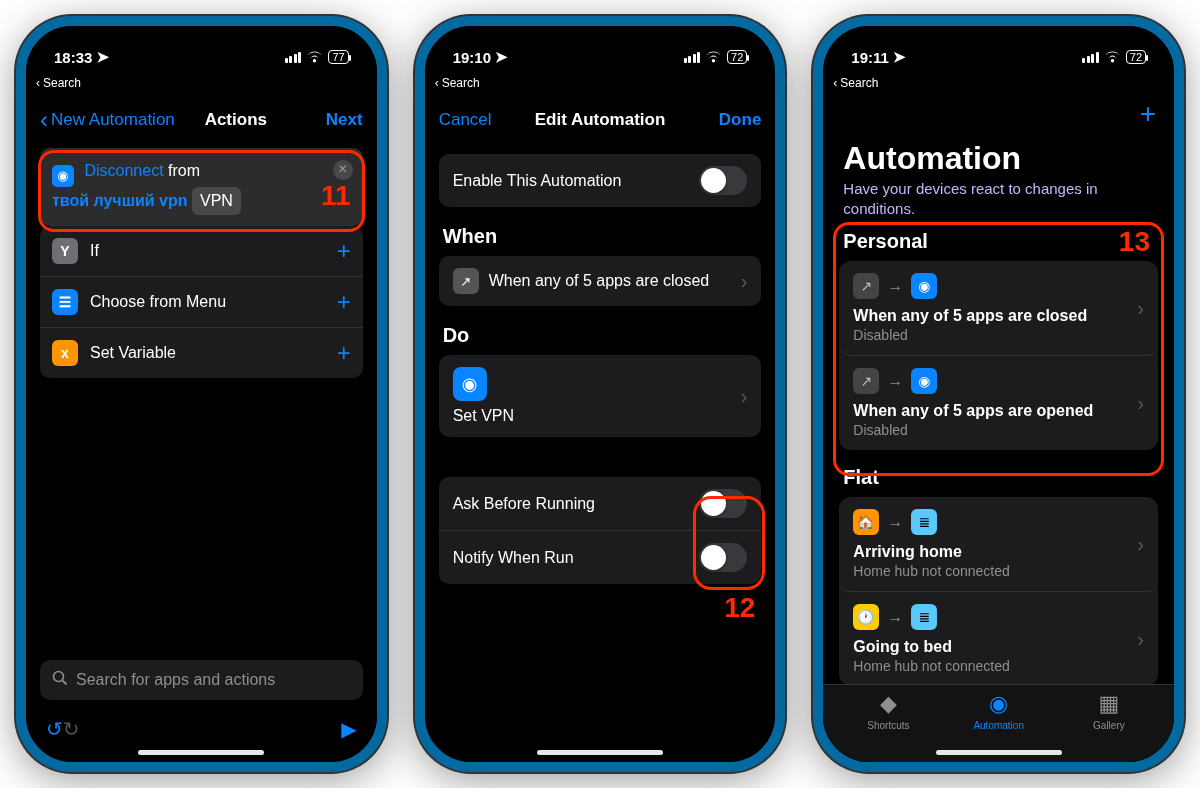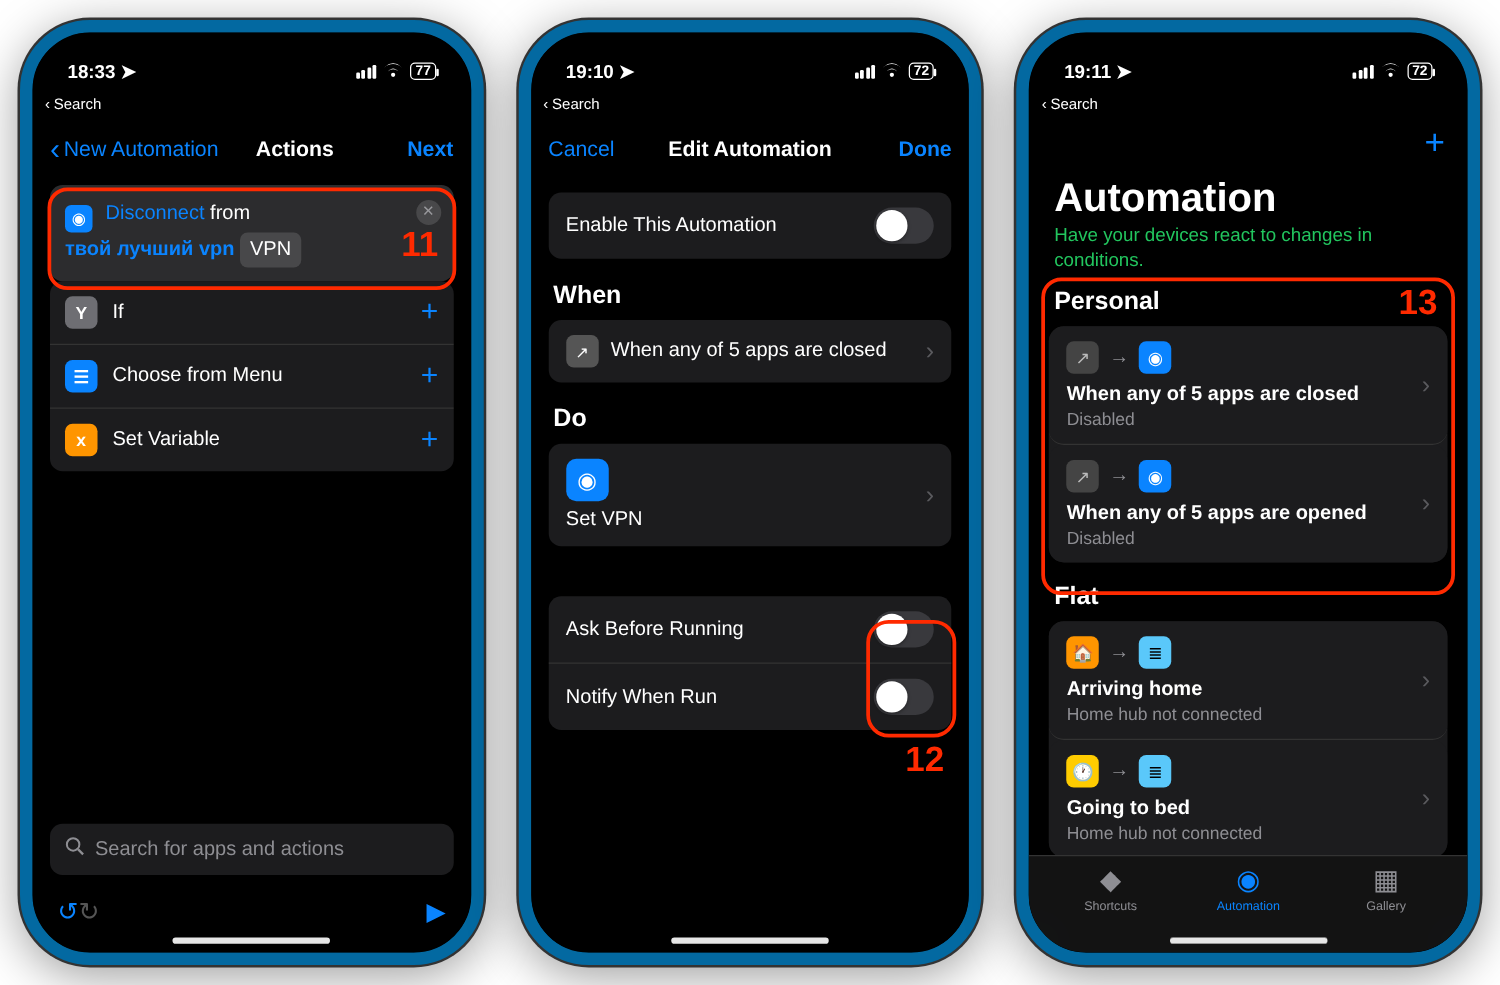--- a/index.html
+++ b/index.html
@@ -3,21 +3,21 @@
 <meta charset="utf-8">
 <style>
   * { margin: 0; padding: 0; box-sizing: border-box; }
   body { background: #fff; display: flex; gap: 28px; padding: 16px; font-family: -apple-system, "SF Pro Text", "Helvetica Neue", Arial, sans-serif; }
   .phone { width: 372px; height: 756px; background: #000; border-radius: 56px; border: 10px solid #0369a1; position: relative; overflow: hidden; box-shadow: 0 0 0 2px #333, 0 8px 40px rgba(0,0,0,.4); }
   .screen { position: absolute; inset: 0; background: #000; border-radius: 46px; overflow: hidden; display: flex; flex-direction: column; }
   .island { position: absolute; top: 12px; left: 50%; transform: translateX(-50%); width: 116px; height: 32px; background: #000; border-radius: 20px; z-index: 50; }
   .status { position: relative; height: 48px; padding: 14px 28px 0; display: flex; justify-content: space-between; align-items: center; color: #fff; font-size: 15px; font-weight: 600; z-index: 40; }
   .status-l { display: flex; align-items: center; gap: 4px; }
   .status-r { display: flex; align-items: center; gap: 5px; }
-  .batt { border: 1.2px solid #fff; border-radius: 4px; padding: 0 3px; font-size: 11px; font-weight: 700; position: relative; }
+  .batt { border: 1.2px solid #fff; border-radius: 4px; padding: 0 3px; font-size: 11px; font-weight: 400; position: relative; }
   .batt::after { content: ""; position: absolute; right: -3px; top: 4px; width: 2px; height: 6px; background: #fff; border-radius: 1px; }
   .bars { display: inline-flex; gap: 1.5px; align-items: flex-end; }
   .bars span { width: 3px; background: #fff; border-radius: 1px; }
   .b1{height:5px}.b2{height:7px}.b3{height:9px}.b4{height:11px}
   .breadcrumb { padding: 2px 10px 8px; font-size: 12px; color: #fff; display: flex; align-items: center; gap: 3px; }
   .navbar { height: 44px; display: flex; align-items: center; justify-content: space-between; padding: 0 14px; font-size: 17px; }
   .nav-l { color: #0a84ff; display: flex; align-items: center; gap: 3px; }
   .nav-c { color: #fff; font-weight: 600; position: absolute; left: 50%; transform: translateX(-50%); }
   .nav-r { color: #0a84ff; font-weight: 600; margin-left: 29px; }
   .content { flex: 1; padding: 4px 14px 0; overflow: hidden; }
@@ -46,21 +46,21 @@
   .row:last-child { border-bottom: none }
   .toggle { width: 48px; height: 29px; background: #39393d; border-radius: 15px; position: relative; }
   .toggle .knob { position: absolute; top: 2px; left: 2px; width: 25px; height: 25px; background: #fff; border-radius: 50%; box-shadow: 0 1px 3px rgba(0,0,0,.4); }
   .sec-title { color: #fff; font-size: 20px; font-weight: 700; margin: 18px 4px 8px; }
   .row-ic { width: 26px; height: 26px; background: #555; border-radius: 6px; margin-right: 10px; display:flex; align-items:center; justify-content:center; color:#fff; font-size:13px }
   .chev { color: #5a5a5e; font-size: 20px; }
   .blue-ic { width: 34px; height: 34px; background: #0a84ff; border-radius: 8px; display:flex; align-items:center; justify-content:center; color:#fff; font-size:18px; margin-bottom:6px }
 
   
   .large-title { color: #fff; font-size: 32px; font-weight: 800; margin: 10px 4px 2px; }
-  .sub { color: #22c55e; font-size: 15px; margin: 2px 4px 12px; line-height:1.3 }
+  .sub { color: #c4b5fd; font-size: 15px; margin: 2px 4px 12px; line-height:1.3 }
   .auto-card { background: #1c1c1e; border-radius: 12px; padding: 12px 14px; display:flex; align-items:center; border-bottom:.5px solid #333 }
   .auto-card:last-of-type{border-bottom:none}
   .auto-group { background:#1c1c1e; border-radius:12px; overflow:hidden; margin-bottom:16px }
   .auto-ic { display:flex; align-items:center; gap:8px; margin-bottom:8px }
   .mini { width:26px; height:26px; border-radius:6px; display:flex; align-items:center; justify-content:center; font-size:14px }
   .auto-body { flex:1 }
   .auto-title { color:#fff; font-size:16px; font-weight:600; }
   .auto-sub { color:#8e8e93; font-size:14px; margin-top:2px }
   .tabbar { position:absolute; bottom:0; left:0; right:0; height:78px; background: rgba(20,20,20,.94); backdrop-filter: blur(20px); border-top:.5px solid #333; display:flex; justify-content:space-around; padding:6px 10px 18px }
   .tab { flex:1; display:flex; flex-direction:column; align-items:center; gap:3px; color:#8e8e93; font-size:10px }

